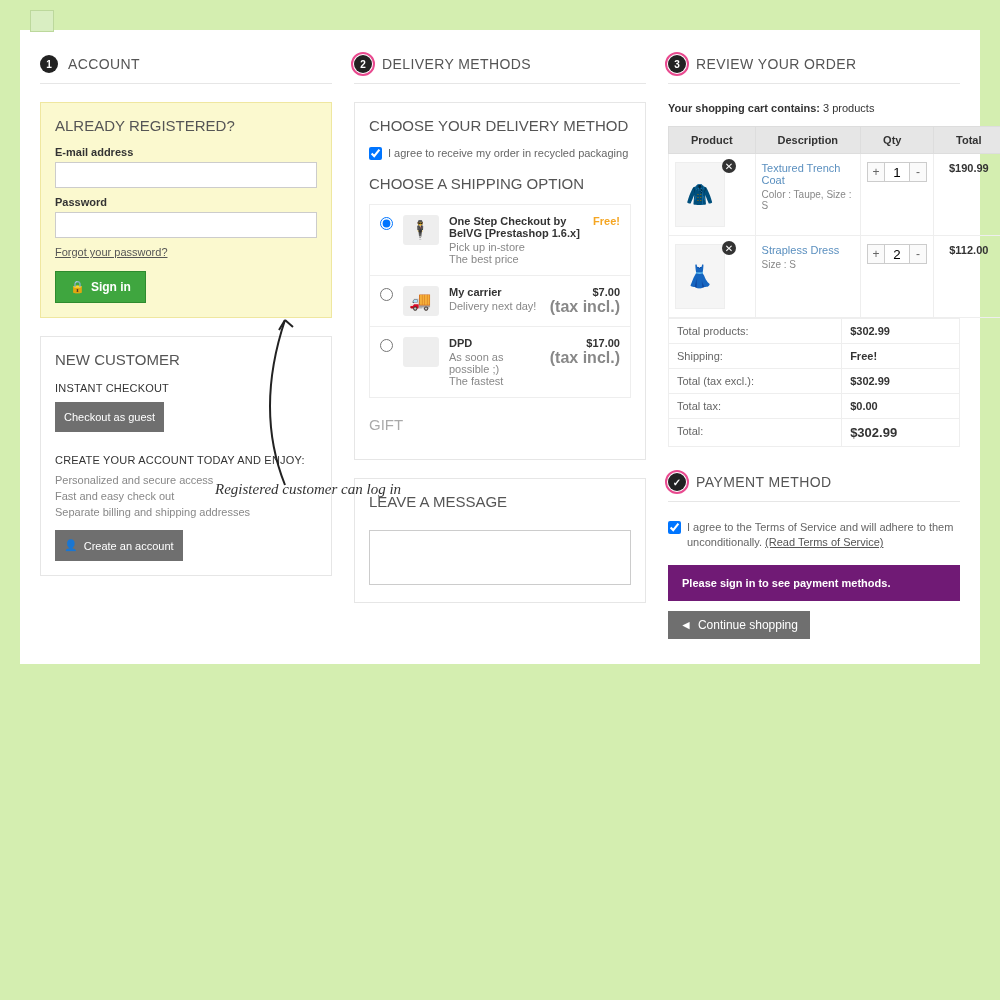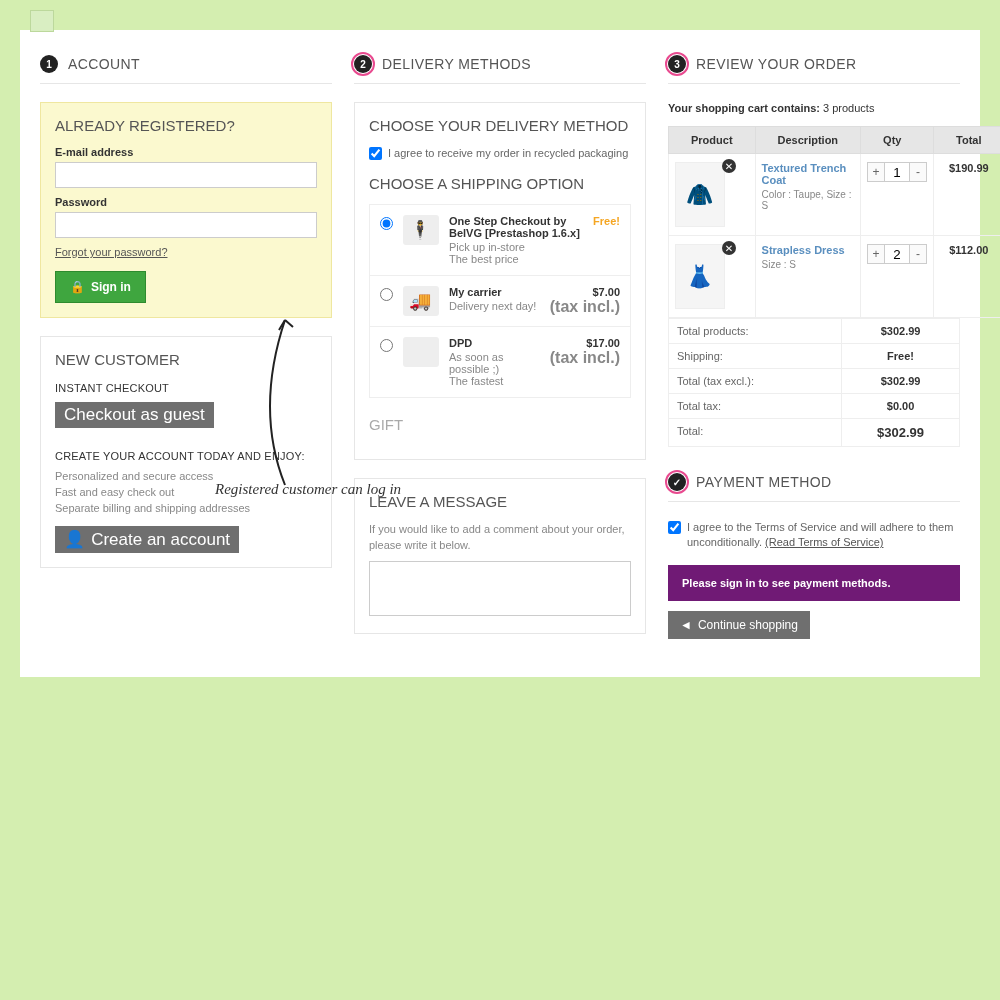--- a/index.html
+++ b/index.html
@@ -14,21 +14,21 @@
 .section-title{font-size:14px;color:#555;letter-spacing:.4px}
 .box{border:1px solid #e6e6e6;padding:14px;margin-bottom:18px}
 .box-title{font-size:15px;color:#555;margin-bottom:12px}
 .login-box{background:#fbf9cf;border:1px solid #efe7a0}
 label{display:block;font-weight:bold;font-size:11px;color:#333;margin:8px 0 4px}
 input[type=text],input[type=password],textarea{width:100%;border:1px solid #ccc;padding:5px;font-size:12px;background:#fff}
 .link{font-size:11px;color:#555;text-decoration:underline;display:inline-block;margin-top:8px}
 .btn{display:inline-flex;align-items:center;gap:6px;padding:7px 12px;border:none;color:#fff;font-size:12px;cursor:pointer}
 .btn-green{background:#3fa63f;border:1px solid #2e8b2e;font-weight:bold;padding:8px 14px}
 .btn-gray{background:#6f6f6f}
-.btn-gray-sm{background:#6f6f6f;padding:3px 9px;font-size:17px}
+.btn-gray-sm{background:#6f6f6f;padding:9px 9px;font-size:11px}
 .sub-title{font-size:11px;color:#333;margin:14px 0 8px;letter-spacing:.2px}
 .benefit{font-size:11px;color:#888;margin:4px 0}
 .chk-row{display:flex;align-items:flex-start;gap:6px;font-size:11px;color:#666;margin:6px 0 14px;line-height:1.4}
 .chk-row input{margin-top:1px}
 .ship-list{border:1px solid #eee}
 .ship{display:flex;align-items:flex-start;gap:10px;padding:10px;border-bottom:1px solid #eee;font-size:11px}
 .ship:last-child{border-bottom:none}
 .ship input{margin-top:2px}
 .ship-ico{width:36px;height:30px;background:#eee;border-radius:3px;flex-shrink:0;display:flex;align-items:center;justify-content:center;font-size:18px}
 .ship-body{flex:1}
@@ -38,29 +38,29 @@
 .free{color:#f5a623;font-weight:bold}
 .tax{font-weight:bold;color:#888;font-size:16px}
 .faded{opacity:.5}
 textarea{height:55px;resize:none;margin-top:8px}
 .cart-intro{font-size:11px;color:#333;margin-bottom:12px}
 .tbl{width:100%;border-collapse:collapse;font-size:11px}
 .tbl th{background:#e6e6e6;text-align:left;padding:7px 22px;font-weight:bold;color:#333;border:1px solid #ddd}
 .tbl td{padding:8px 6px;border:1px solid #eee;vertical-align:top}
 .prod-img{width:50px;height:65px;background:#f5f5f5;border:1px solid #eee;position:relative;display:flex;align-items:center;justify-content:center;font-size:22px}
 .rm{position:absolute;top:-4px;right:-12px;width:14px;height:14px;border-radius:50%;background:#333;color:#fff;font-size:10px;display:flex;align-items:center;justify-content:center;cursor:pointer}
-.prod-name{font-weight:bold;color:#5a8fbf;margin-bottom:3px}
+.prod-name{font-weight:normal;color:#5a8fbf;margin-bottom:3px}
 .prod-attr{color:#888;font-size:10px}
 .qty{display:flex;align-items:center;gap:0}
 .qty button{width:18px;height:20px;border:1px solid #ccc;background:#fafafa;font-size:12px;cursor:pointer;color:#666}
 .qty input{width:24px;height:20px;text-align:center;border:1px solid #ccc;border-left:none;border-right:none;padding:0}
 .price{font-weight:bold;color:#333;text-align:center}
 .totals td{padding:6px 8px;font-size:11px}
 .totals .lbl{color:#666}
-.totals .val{text-align:center;font-weight:bold;color:#333}
+.totals .val{text-align:left;font-weight:bold;color:#333}
 .alert{background:#701a75;color:#fff;padding:12px 14px;font-size:11px;font-weight:bold;margin:10px 0}
 .annotation{position:absolute;left:195px;top:450px;font-family:'Comic Sans MS',cursive;font-style:italic;font-size:15px;color:#333;line-height:1.3;pointer-events:none}
 .arrow{position:absolute;left:230px;top:280px;width:70px;height:180px;pointer-events:none}
 </style>
 </head>
 <body>
 
 <div class="page">
   <div class="logo"></div>
   <div class="cols">
@@ -147,21 +147,20 @@
             </div>
           </div>
 
         <div class="faded" style="margin-top:18px">
           <div class="box-title">GIFT</div>
         </div>
       </div>
 
       <div class="box">
         <div class="box-title">LEAVE A MESSAGE</div>
-        <div style="font-size:11px;color:#888;line-height:1.4">If you would like to add a comment about your order, please write it below.</div>
         <textarea style=""></textarea>
       </div>
     </div>
 
     <div class="col">
       <div class="section-head">
         <span class="badge ring">3</span>
         <span class="section-title">REVIEW YOUR ORDER</span>
       </div>
 

